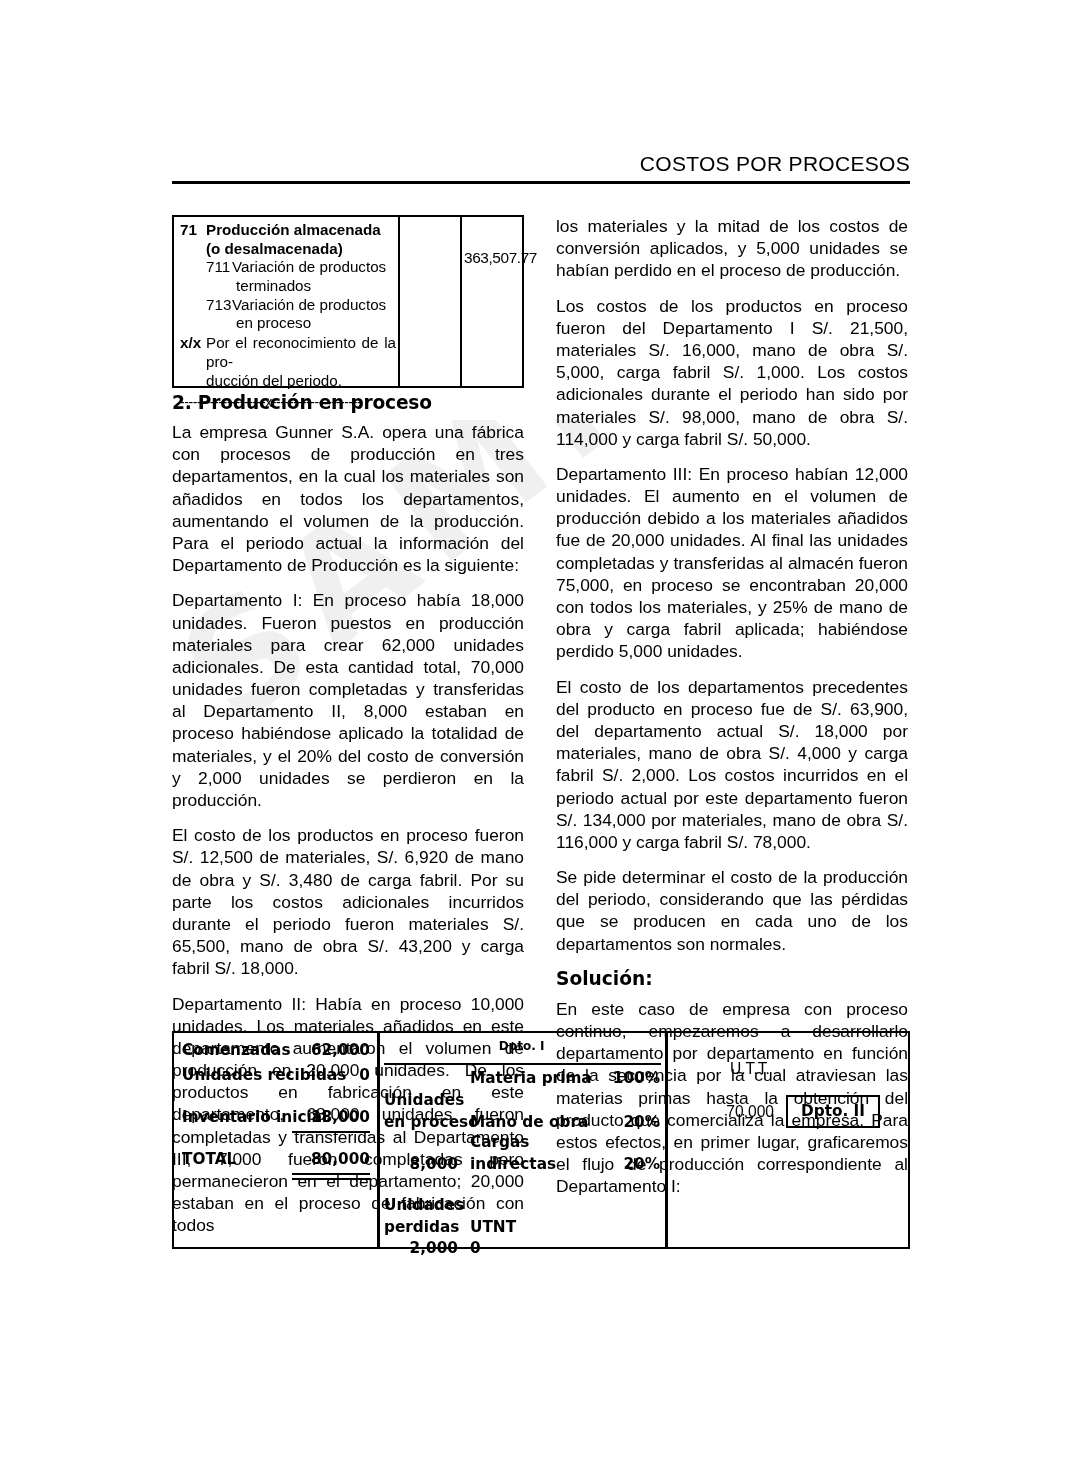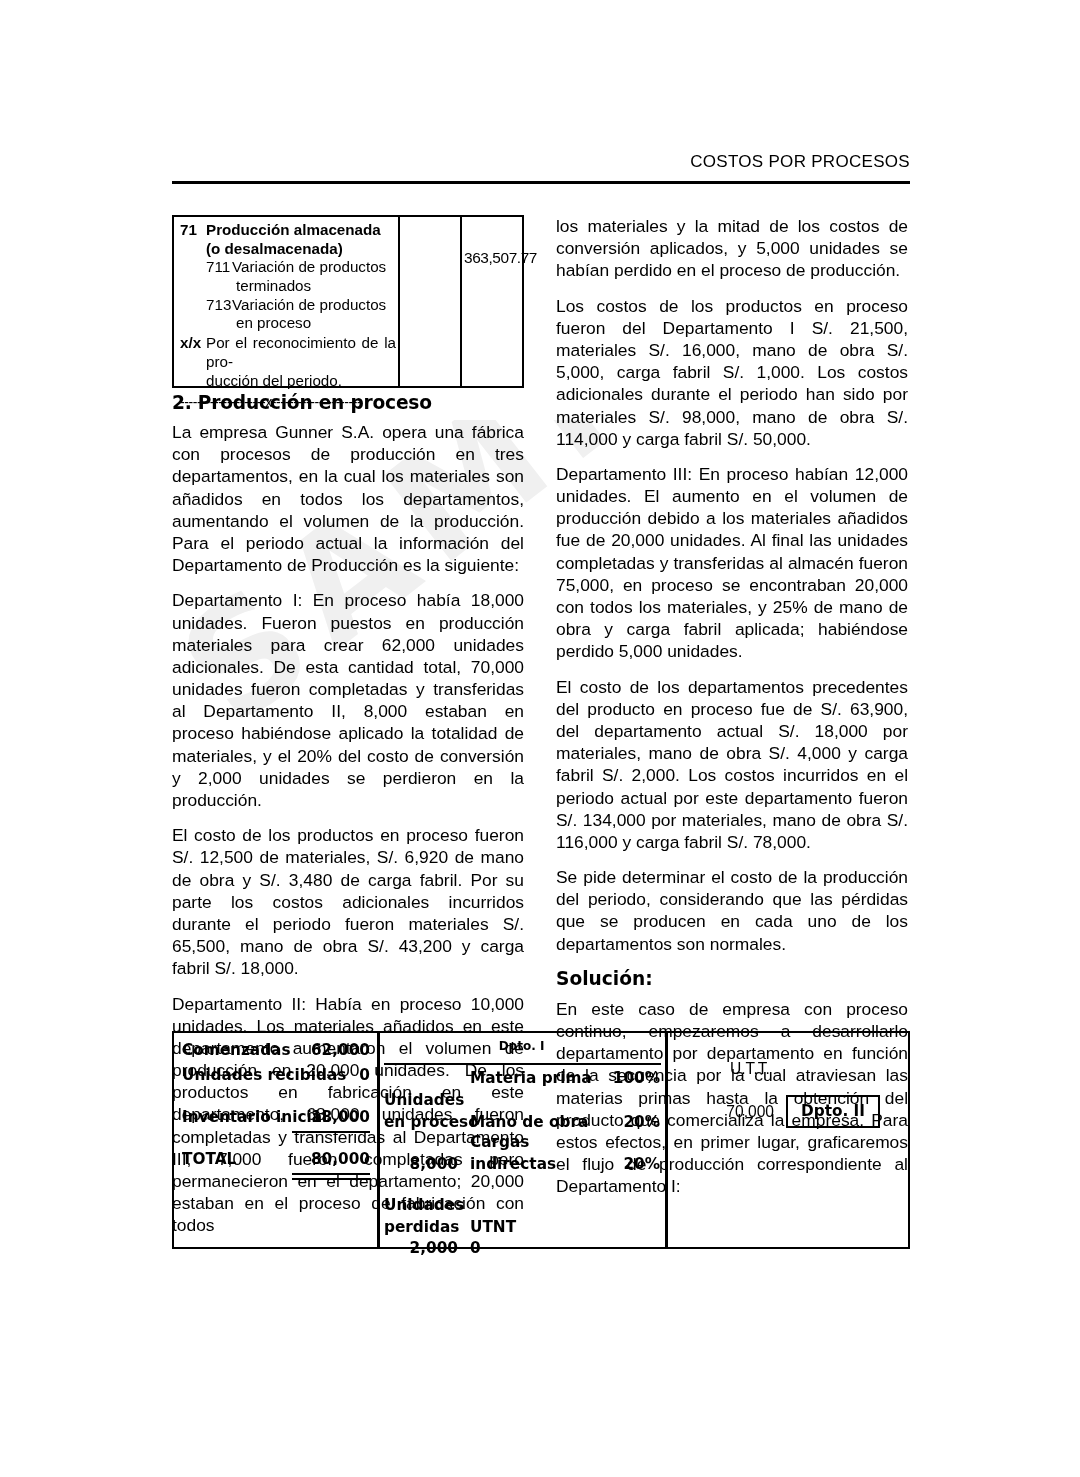--- a/index.html
+++ b/index.html
@@ -48,21 +48,21 @@
     z-index: 2;
   }
 
   
   .runhead {
     position: absolute;
     left: 172px;
     top: 152px;
     width: 738px;
     text-align: right;
-    font-size: 17px;
+    font-size: 21px;
     letter-spacing: 0.3px;
     font-family: "Liberation Sans", sans-serif;
   }
   .runhead-rule {
     position: absolute;
     left: 172px;
     top: 181px;
     width: 738px;
     height: 2.5px;
     background: #000;

